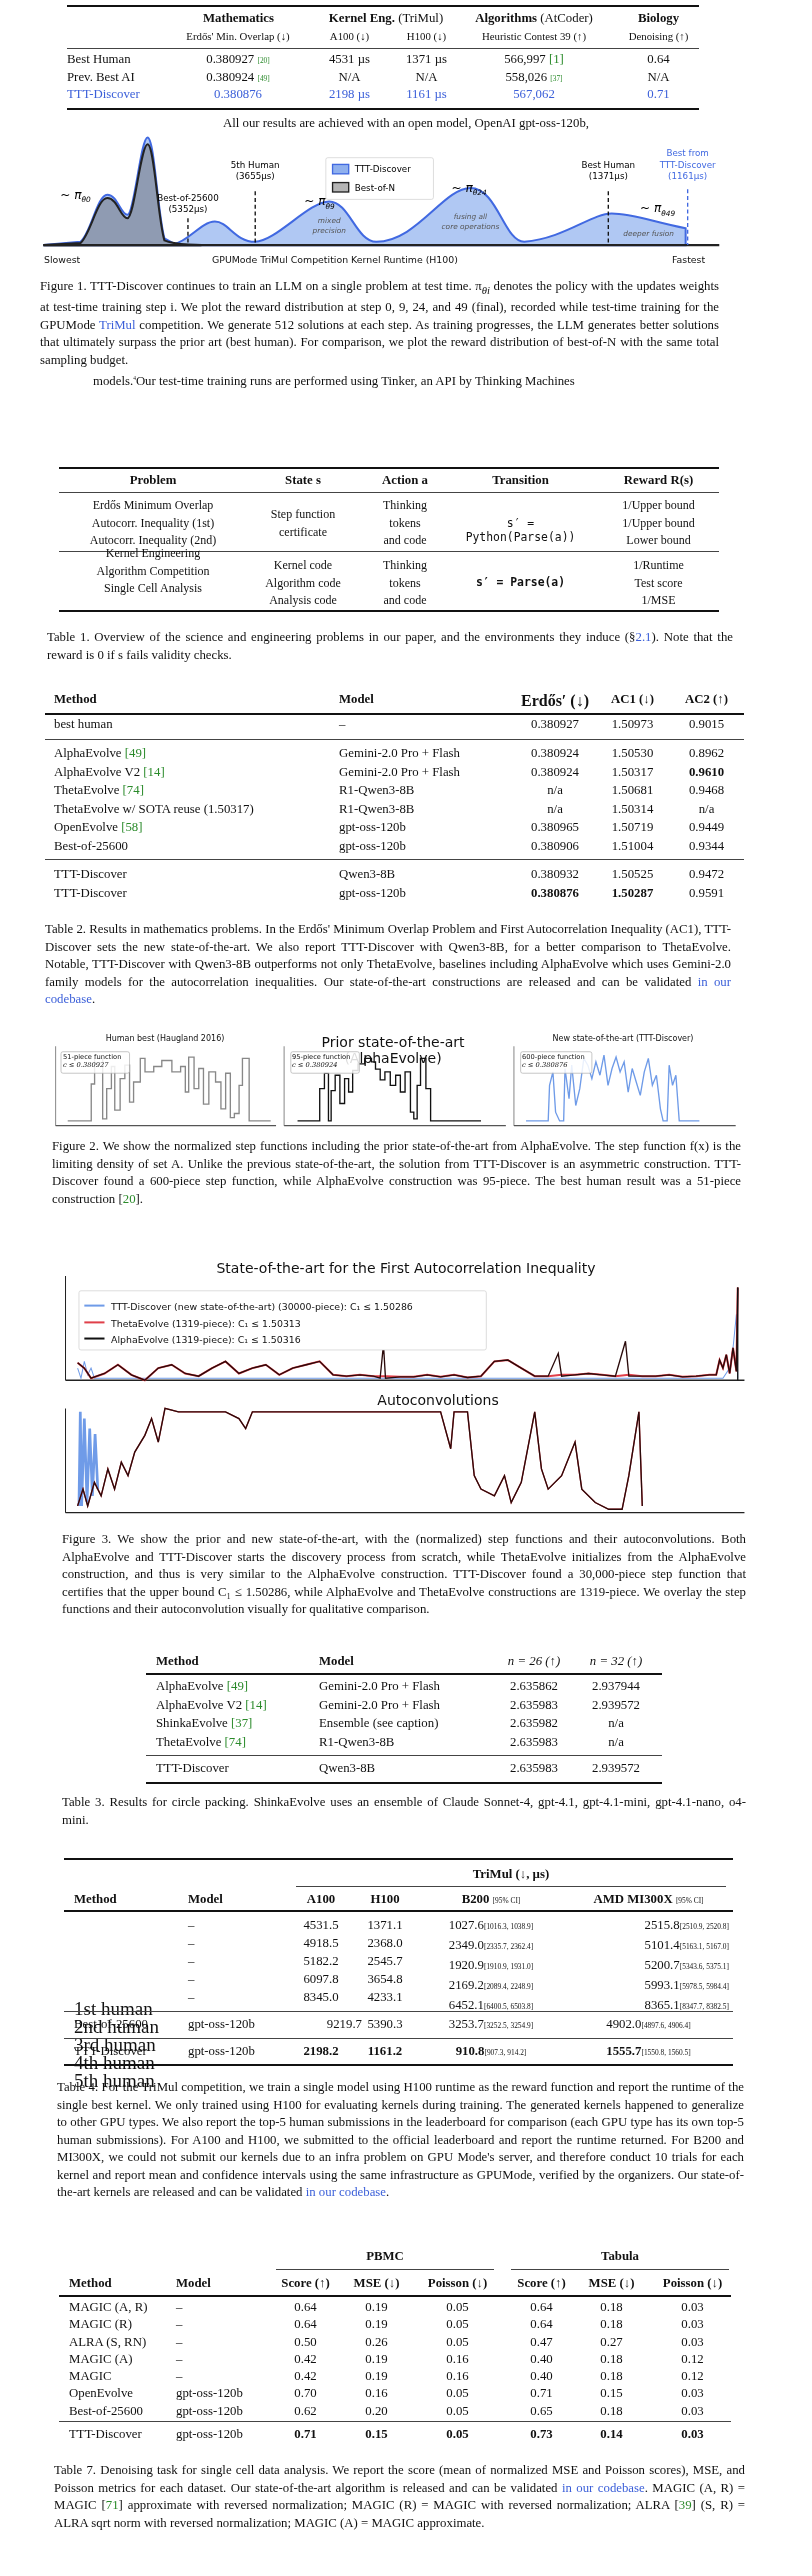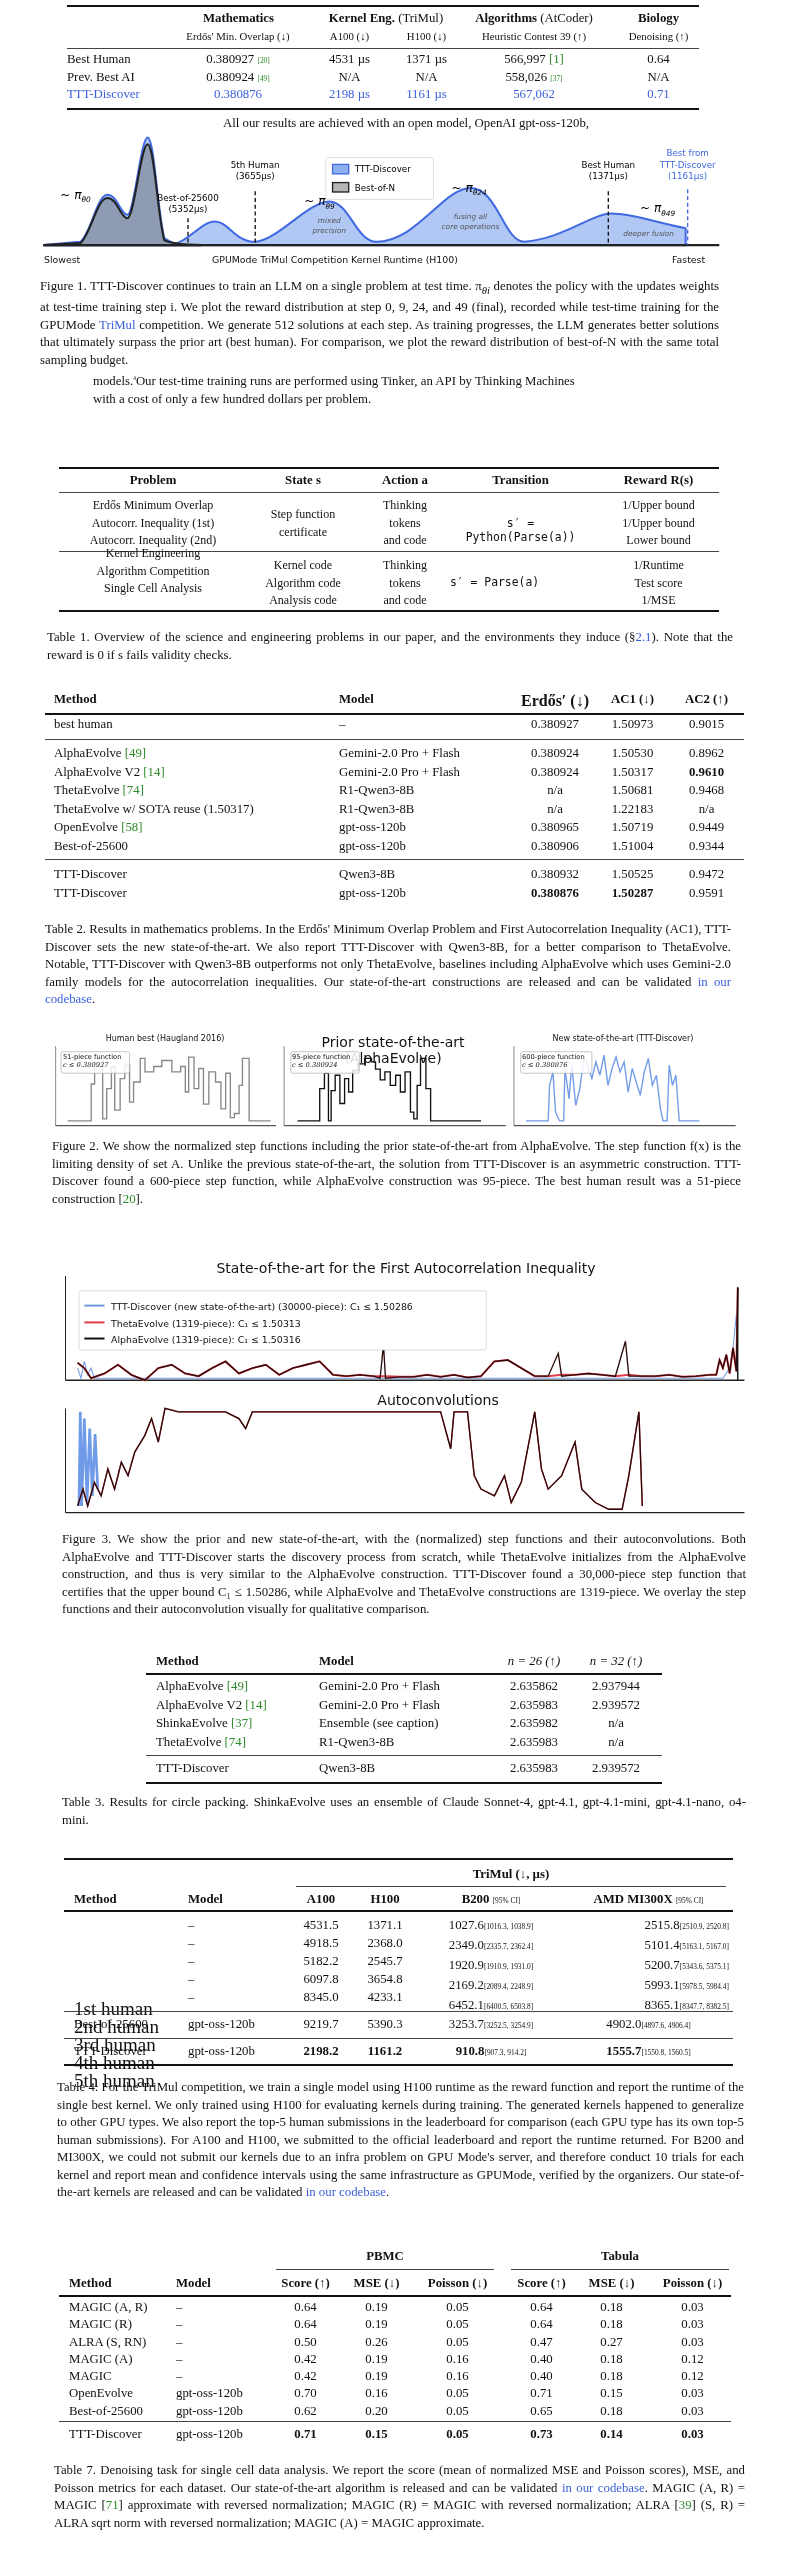--- a/index.html
+++ b/index.html
@@ -102,21 +102,20 @@
     <text x="468" y="84" font-size="13">Best-of-N</text>
   </svg>
   <div class="abs chart-font" style="left:44px;top:254px;font-size:9.4px;">Slowest</div>
   <div class="abs chart-font" style="left:212px;top:254px;font-size:9.4px;">GPUMode TriMul Competition Kernel Runtime (H100)</div>
   <div class="abs chart-font" style="left:672px;top:254px;font-size:9.4px;">Fastest</div>
   <div class="caption" style="left:40px;top:278px;width:679px;"><span>Figure 1. TTT-Discover continues to train an LLM on a single problem at test time. π</span><sub class="it">θi</sub><span> denotes the policy with the updates weights at test-time training step i. We plot the reward distribution at step 0, 9, 24, and 49 (final), recorded while test-time training for the GPUMode </span><span class="link">TriMul</span><span> competition. We generate 512 solutions at each step. As training progresses, the LLM generates better solutions that ultimately surpass the prior art (best human). For comparison, we plot the reward distribution of best-of-N with the same total sampling budget.</span></div>
 </div>
 
 <div class="abs" style="left:93px;top:370px;width:605px;font-size:12.8px;line-height:17.5px;overflow:hidden;white-space:nowrap;">
   <div><span>models.</span><sup style="font-size:5.4px;">4</sup><span>Our test-time training runs are performed using Tinker, an API by Thinking Machines</span></div>
-  <div>with a cost of only a few hundred dollars per problem.</div>
 </div>
 
 <div>
   <div class="rule-thick" style="left:59px;top:467px;width:660px;"></div>
   <div class="abs b" style="left:59px;top:473px;width:188px;text-align:center;font-size:12.8px;">Problem</div>
   <div class="abs b" style="left:249px;top:473px;width:108px;text-align:center;font-size:12.8px;">State s</div>
   <div class="abs b" style="left:363px;top:473px;width:84px;text-align:center;font-size:12.8px;">Action a</div>
   <div class="abs b" style="left:450px;top:473px;width:141px;text-align:center;font-size:12.8px;">Transition</div>
   <div class="abs b" style="left:598px;top:473px;width:121px;text-align:center;font-size:12.8px;">Reward R(s)</div>
   <div class="rule-mid" style="left:59px;top:492px;width:660px;"></div>
@@ -151,21 +150,21 @@
   <div class="abs" style="left:249px;top:557px;width:108px;text-align:center;font-size:12px;line-height:17.5px;">
     <div>Kernel code</div>
       <div>Algorithm code</div>
       <div>Analysis code</div>
   </div>
   <div class="abs" style="left:363px;top:557px;width:84px;text-align:center;font-size:12px;line-height:17.5px;">
     <div>Thinking</div>
       <div>tokens</div>
       <div>and code</div>
   </div>
-  <div class="abs" style="left:450px;top:575px;width:141px;text-align:left;font-size:11.4px;font-family:'DejaVu Sans Mono',monospace;">s′ = Parse(a)</div>
+  <div class="abs" style="left:450px;top:575px;width:141px;text-align:center;font-size:11.4px;font-family:'DejaVu Sans Mono',monospace;font-weight:bold;">s′ = Parse(a)</div>
   <div class="abs" style="left:598px;top:557px;width:121px;text-align:center;font-size:12px;line-height:17.5px;">
     <div>1/Runtime</div>
       <div>Test score</div>
       <div>1/MSE</div>
   </div>
   <div class="rule-thick" style="left:59px;top:610px;width:660px;"></div>
   <div class="caption" style="left:47px;top:629px;width:686px;"><span>Table 1. Overview of the science and engineering problems in our paper, and the environments they induce (§</span><span class="link">2.1</span><span>). Note that the reward is 0 if s fails validity checks.</span></div>
 </div>
 
 <div>
@@ -204,21 +203,21 @@
       <div>0.380924</div>
       <div>n/a</div>
       <div>n/a</div>
       <div>0.380965</div>
       <div>0.380906</div>
   </div>
   <div class="abs" style="left:602px;top:744px;width:61px;text-align:center;font-size:12.8px;line-height:18.5px;">
     <div>1.50530</div>
       <div>1.50317</div>
       <div>1.50681</div>
-      <div>1.22183</div>
+      <div>1.50314</div>
       <div>1.50719</div>
       <div>1.51004</div>
   </div>
   <div class="abs" style="left:676px;top:744px;width:61px;text-align:center;font-size:12.8px;line-height:18.5px;">
     <div>0.8962</div>
       <div class="b">0.9610</div>
       <div>0.9468</div>
       <div>n/a</div>
       <div>0.9449</div>
       <div>0.9344</div>
@@ -406,21 +405,21 @@
     <div><span>2515.8</span><span class="sm">[2510.9, 2520.8]</span></div>
     <div><span>5101.4</span><span class="sm">[5163.1, 5167.0]</span></div>
     <div><span>5200.7</span><span class="sm">[5343.6, 5375.1]</span></div>
     <div><span>5993.1</span><span class="sm">[5978.5, 5984.4]</span></div>
     <div><span>8365.1</span><span class="sm">[8347.7, 8382.5]</span></div>
   </div>
   <div class="rule-mid" style="left:64px;top:2011px;width:669px;"></div>
 
   <div class="abs" style="left:74px;top:2017px;font-size:12.8px;">Best-of-25600</div>
   <div class="abs" style="left:188px;top:2017px;font-size:12.8px;">gpt-oss-120b</div>
-  <div class="abs" style="left:296px;top:2017px;width:50px;text-align:center;font-size:12.8px;">9219.7</div>
+  <div class="abs" style="left:312px;top:2017px;width:50px;text-align:right;font-size:12.8px;">9219.7</div>
   <div class="abs" style="left:360px;top:2017px;width:50px;text-align:center;font-size:12.8px;">5390.3</div>
   <div class="abs" style="left:424px;top:2017px;width:134px;text-align:center;font-size:12.8px;"><span>3253.7</span><span class="sm">[3252.5, 3254.9]</span></div>
   <div class="abs" style="left:568px;top:2017px;width:161px;text-align:center;font-size:12.8px;"><span>4902.0</span><span class="sm">[4897.6, 4906.4]</span></div>
   <div class="rule-mid" style="left:64px;top:2038px;width:669px;"></div>
 
   <div class="abs" style="left:74px;top:2044px;font-size:12.8px;">TTT-Discover</div>
   <div class="abs" style="left:188px;top:2044px;font-size:12.8px;">gpt-oss-120b</div>
   <div class="abs b" style="left:296px;top:2044px;width:50px;text-align:center;font-size:12.8px;">2198.2</div>
   <div class="abs b" style="left:360px;top:2044px;width:50px;text-align:center;font-size:12.8px;">1161.2</div>
   <div class="abs" style="left:424px;top:2044px;width:134px;text-align:center;font-size:12.8px;"><span class="b">910.8</span><span class="sm">[907.3, 914.2]</span></div>

